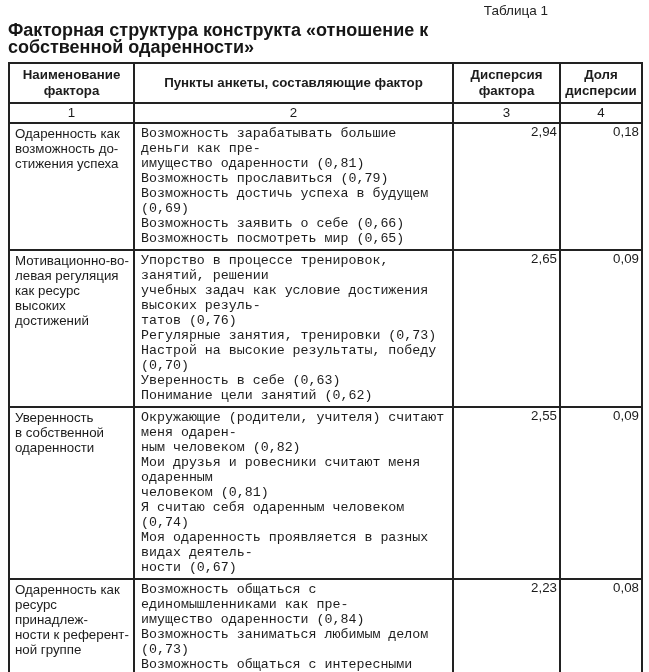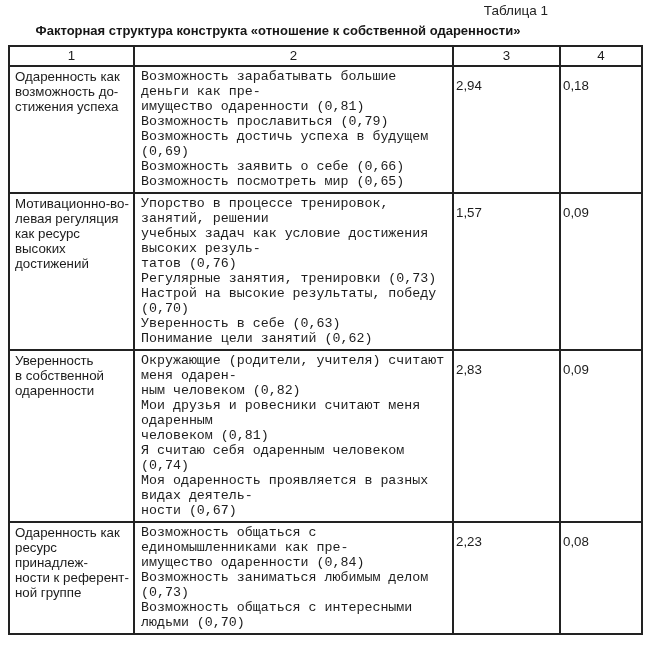--- a/index.html
+++ b/index.html
@@ -18,23 +18,23 @@
     background: #ffffff;
   }
   .table-label {
     text-align: right;
     font-size: 13.5px;
     line-height: 16px;
     margin: 1px 0 3px 0;
     color: #222;
   }
   .table-title {
-    text-align: center;
+    text-align: left;
     font-weight: bold;
-    font-size: 13px;
+    font-size: 18px;
     line-height: 17px;
     margin-bottom: 6px;
     color: #161616;
   }
   table.factor-table {
     border-collapse: collapse;
     width: 633px;
     table-layout: fixed;
   }
   .factor-table th,
@@ -67,40 +67,49 @@
     margin-left: 28px;
   }
   .factor-table td.c-items {
     white-space: pre-line;
     line-height: 15px;
     padding: 2px 4px 3px 6px;
     text-align: left;
     font-family: Liberation Mono, monospace;
   }
   .factor-table td.c-num {
-    text-align: left;
+    text-align: right;
     line-height: 15px;
-    padding: 11px 2px;
+    padding: 0 2px;
   }
 </style>
 </head>
 <body>
 
 <div class="page">
   <div class="table-label">Таблица 1</div>
   <div class="table-title">Факторная структура конструкта «отношение к собственной одаренности»</div>
 
   <table class="factor-table">
     <colgroup>
       <col style="width:125px">
       <col style="width:319px">
       <col style="width:107px">
       <col style="width:82px">
     </colgroup>
     <thead>
+      <tr>
+        <th>Наименование
+фактора</th>
+        <th>Пункты анкеты, составляющие фактор</th>
+        <th>Дисперсия
+фактора</th>
+        <th>Доля
+дисперсии</th>
+      </tr>
       <tr class="num-row">
         <td>1</td>
         <td>2</td>
         <td>3</td>
         <td>4</td>
       </tr>
     </thead>
     <tbody id="rows">
   <tr>
     <td class="c-factor">Одаренность как
@@ -122,36 +131,36 @@
 левая регуляция
 как ресурс высоких
 достижений</td>
     <td class="c-items">Упорство в процессе тренировок, занятий, решении
 учебных задач как условие достижения высоких резуль-
 татов (0,76)
 Регулярные занятия, тренировки (0,73)
 Настрой на высокие результаты, победу (0,70)
 Уверенность в себе (0,63)
 Понимание цели занятий (0,62)</td>
-    <td class="c-num">1,57</td>
+    <td class="c-num">2,65</td>
     <td class="c-num">0,09</td>
   </tr>
 
   <tr>
     <td class="c-factor">Уверенность
 в собственной
 одаренности</td>
     <td class="c-items">Окружающие (родители, учителя) считают меня одарен-
 ным человеком (0,82)
 Мои друзья и ровесники считают меня одаренным
 человеком (0,81)
 Я считаю себя одаренным человеком (0,74)
 Моя одаренность проявляется в разных видах деятель-
 ности (0,67)</td>
-    <td class="c-num">2,83</td>
+    <td class="c-num">2,55</td>
     <td class="c-num">0,09</td>
   </tr>
 
   <tr>
     <td class="c-factor">Одаренность как
 ресурс принадлеж-
 ности к референт-
 ной группе</td>
     <td class="c-items">Возможность общаться с единомышленниками как пре-
 имущество одаренности (0,84)

